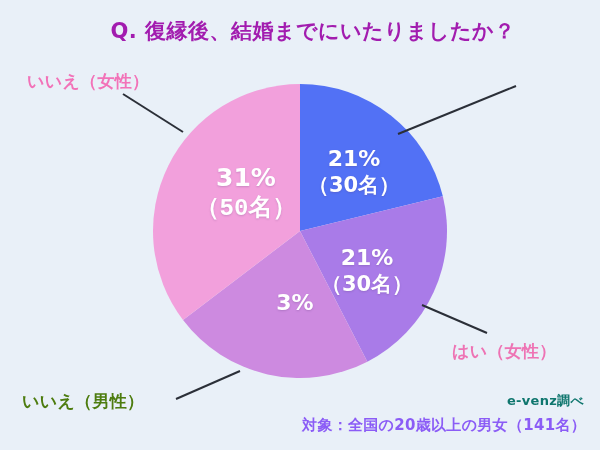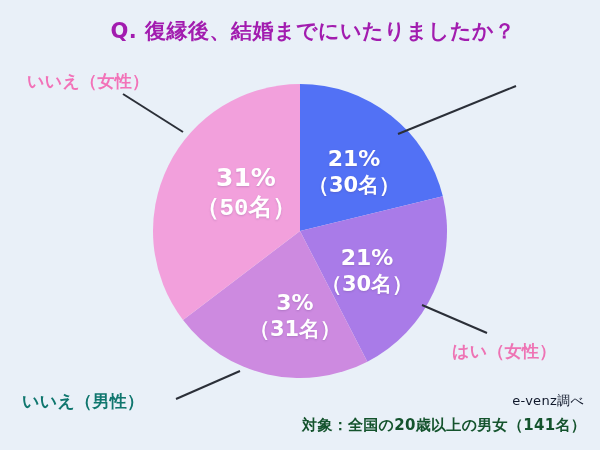--- a/index.html
+++ b/index.html
@@ -76,49 +76,49 @@
   .callout {
     position: absolute;
     font-size: 17px;
     font-weight: bold;
     white-space: nowrap;
     letter-spacing: 0.3px;
   }
   #callout-yes-male    { left: 438px; top: 62px;  color: #43b4e0; }
   #callout-no-female   { left: 27px;  top: 70px;  color: #f272b8; }
   #callout-yes-female  { left: 452px; top: 340px; color: #ee73b4; }
-  #callout-no-male     { left: 22px;  top: 390px; color: #0f766e; }
+  #callout-no-male     { left: 22px;  top: 390px; color: #4d7c0f; }
 
   
   #leaders {
     position: absolute;
     inset: 0;
     width: 600px;
     height: 450px;
     pointer-events: none;
   }
 
   
   #footer-source {
     position: absolute;
     right: 16px;
     top: 392px;
     font-size: 13px;
-    font-weight: normal;
-    color: #0f172a;
+    font-weight: bold;
+    color: #0f766e;
     white-space: nowrap;
     letter-spacing: 0.3px;
   }
   #footer-target {
     position: absolute;
     right: 14px;
     top: 416px;
     font-size: 15px;
     font-weight: bold;
-    color: #14532d;
+    color: #8b5cf6;
     white-space: nowrap;
     letter-spacing: 0.3px;
   }
 </style>
 </head>
 <body>
 
 <div id="stage">
 
   <div id="chart-title">Q. 復縁後、結婚までにいたりましたか？</div>
@@ -141,21 +141,20 @@
     <span class="cnt">（30名）</span>
   </div>
 
   <div class="slice-label" id="label-purple">
     <span class="pct">21%</span>
     <span class="cnt">（30名）</span>
   </div>
 
   <div class="slice-label" id="label-orchid">
     <span class="pct">3%</span>
-    <span class="cnt">（31名）</span>
   </div>
 
   <div class="slice-label" id="label-pink">
     <span class="pct">31%</span>
     <span class="cnt">（50名）</span>
   </div>
 
   <svg id="leaders" viewBox="0 0 600 450" xmlns="http://www.w3.org/2000/svg" aria-hidden="true">
     <line x1="398" y1="134" x2="516" y2="86" stroke="#2b2f38" stroke-width="2"></line>
     <line x1="183" y1="132" x2="123" y2="94" stroke="#2b2f38" stroke-width="2"></line>

